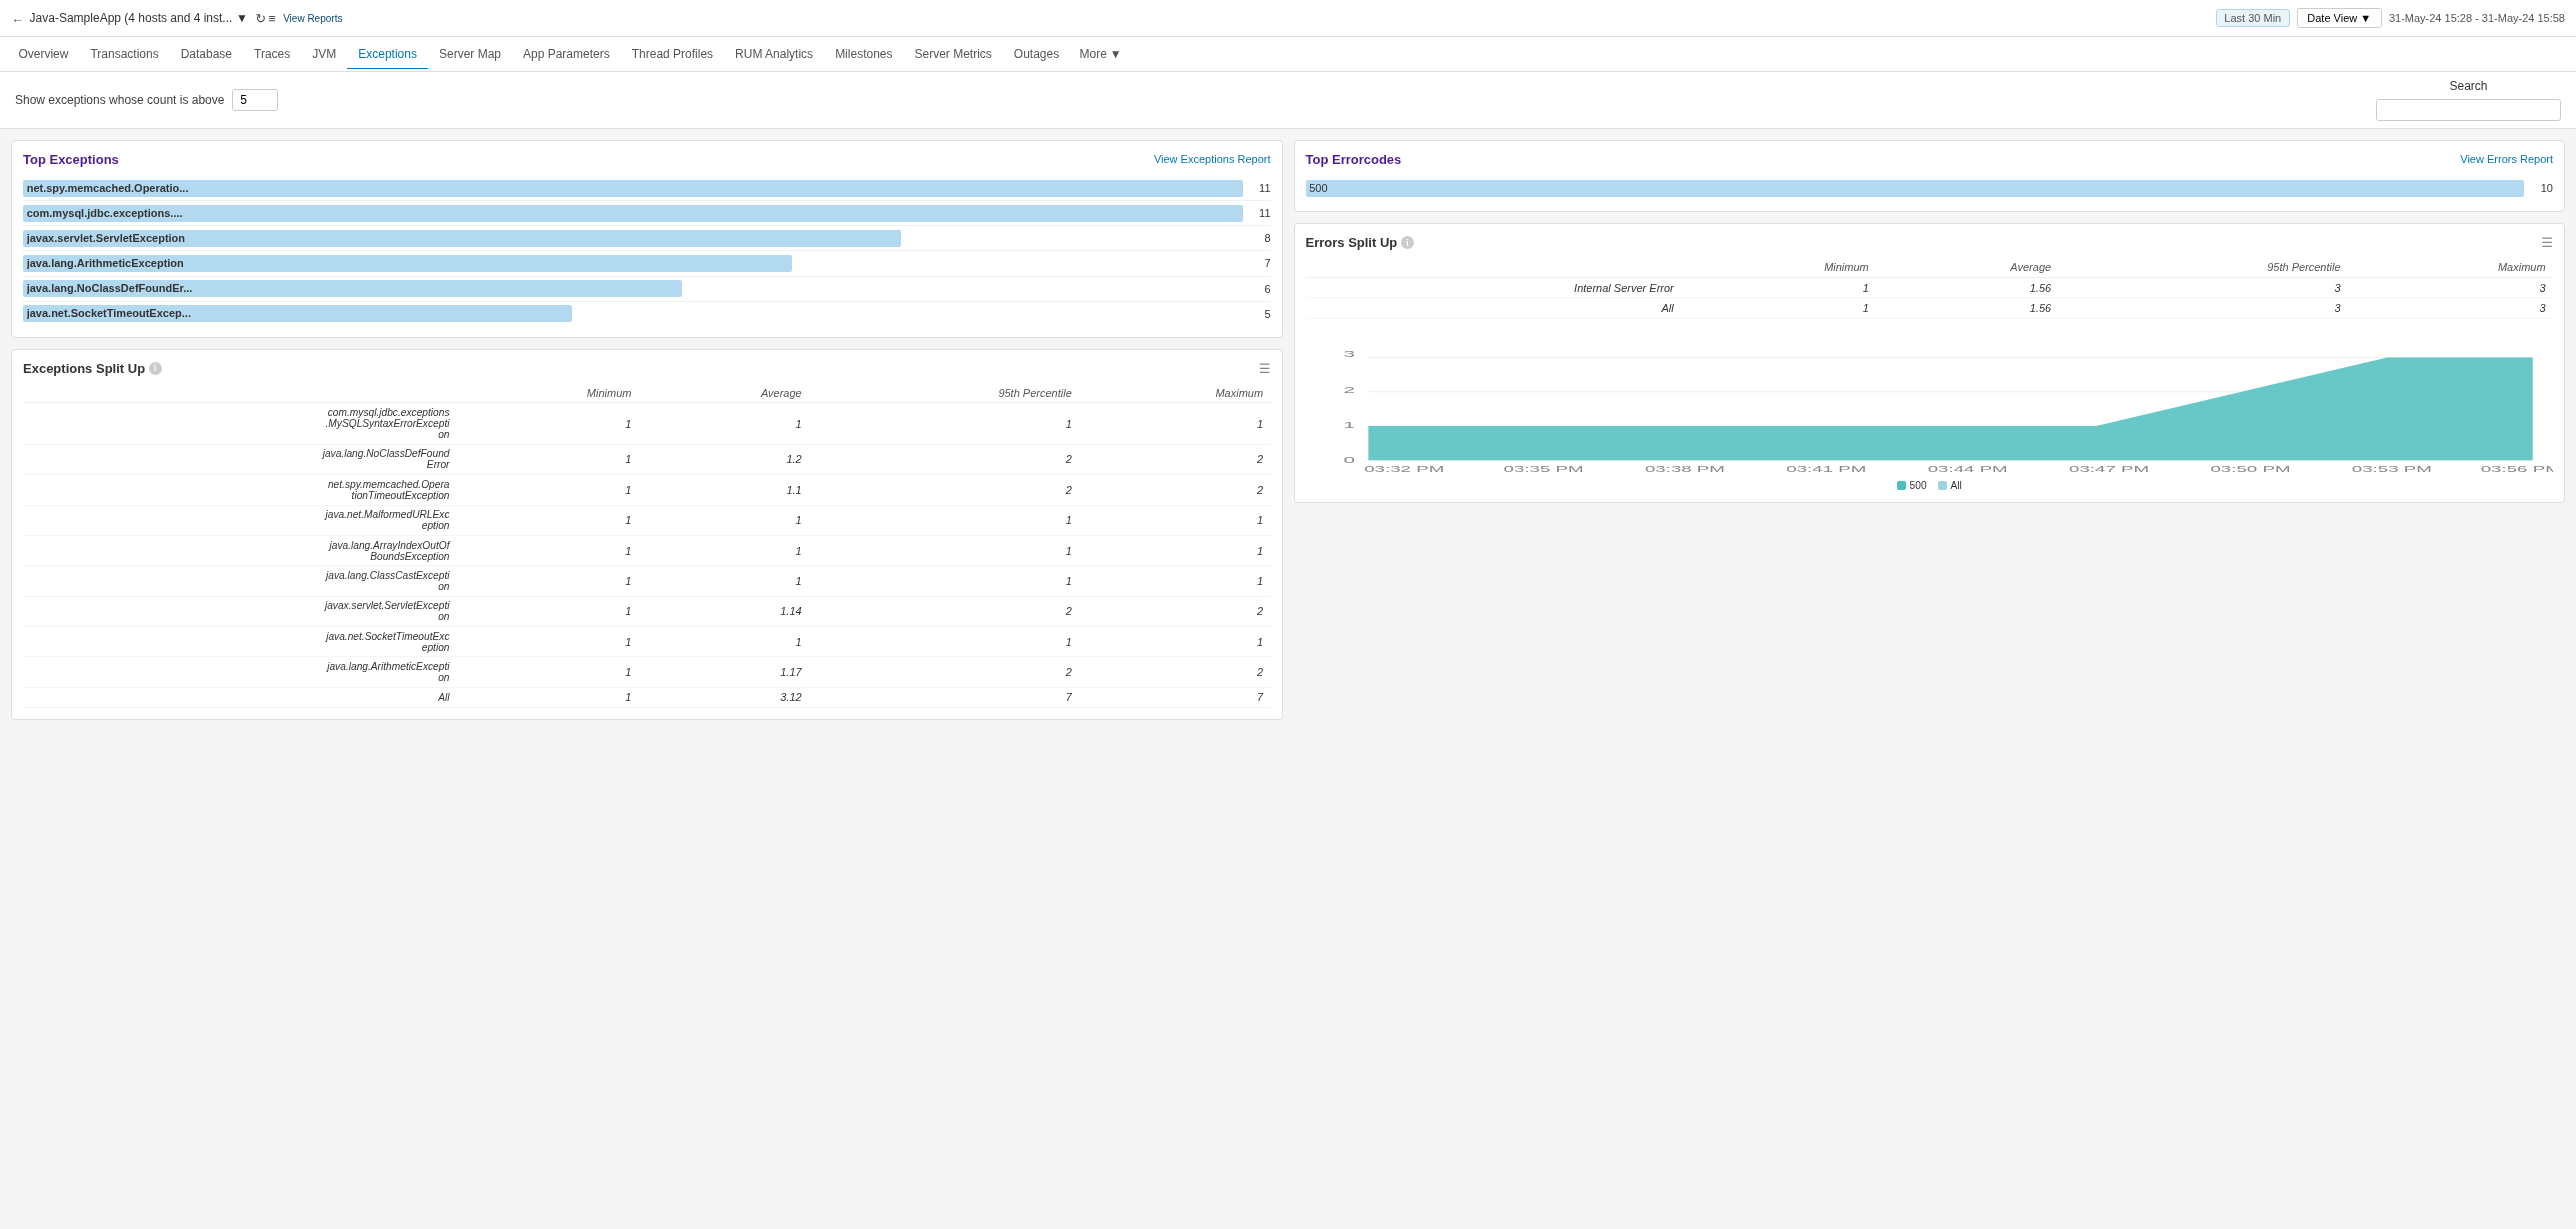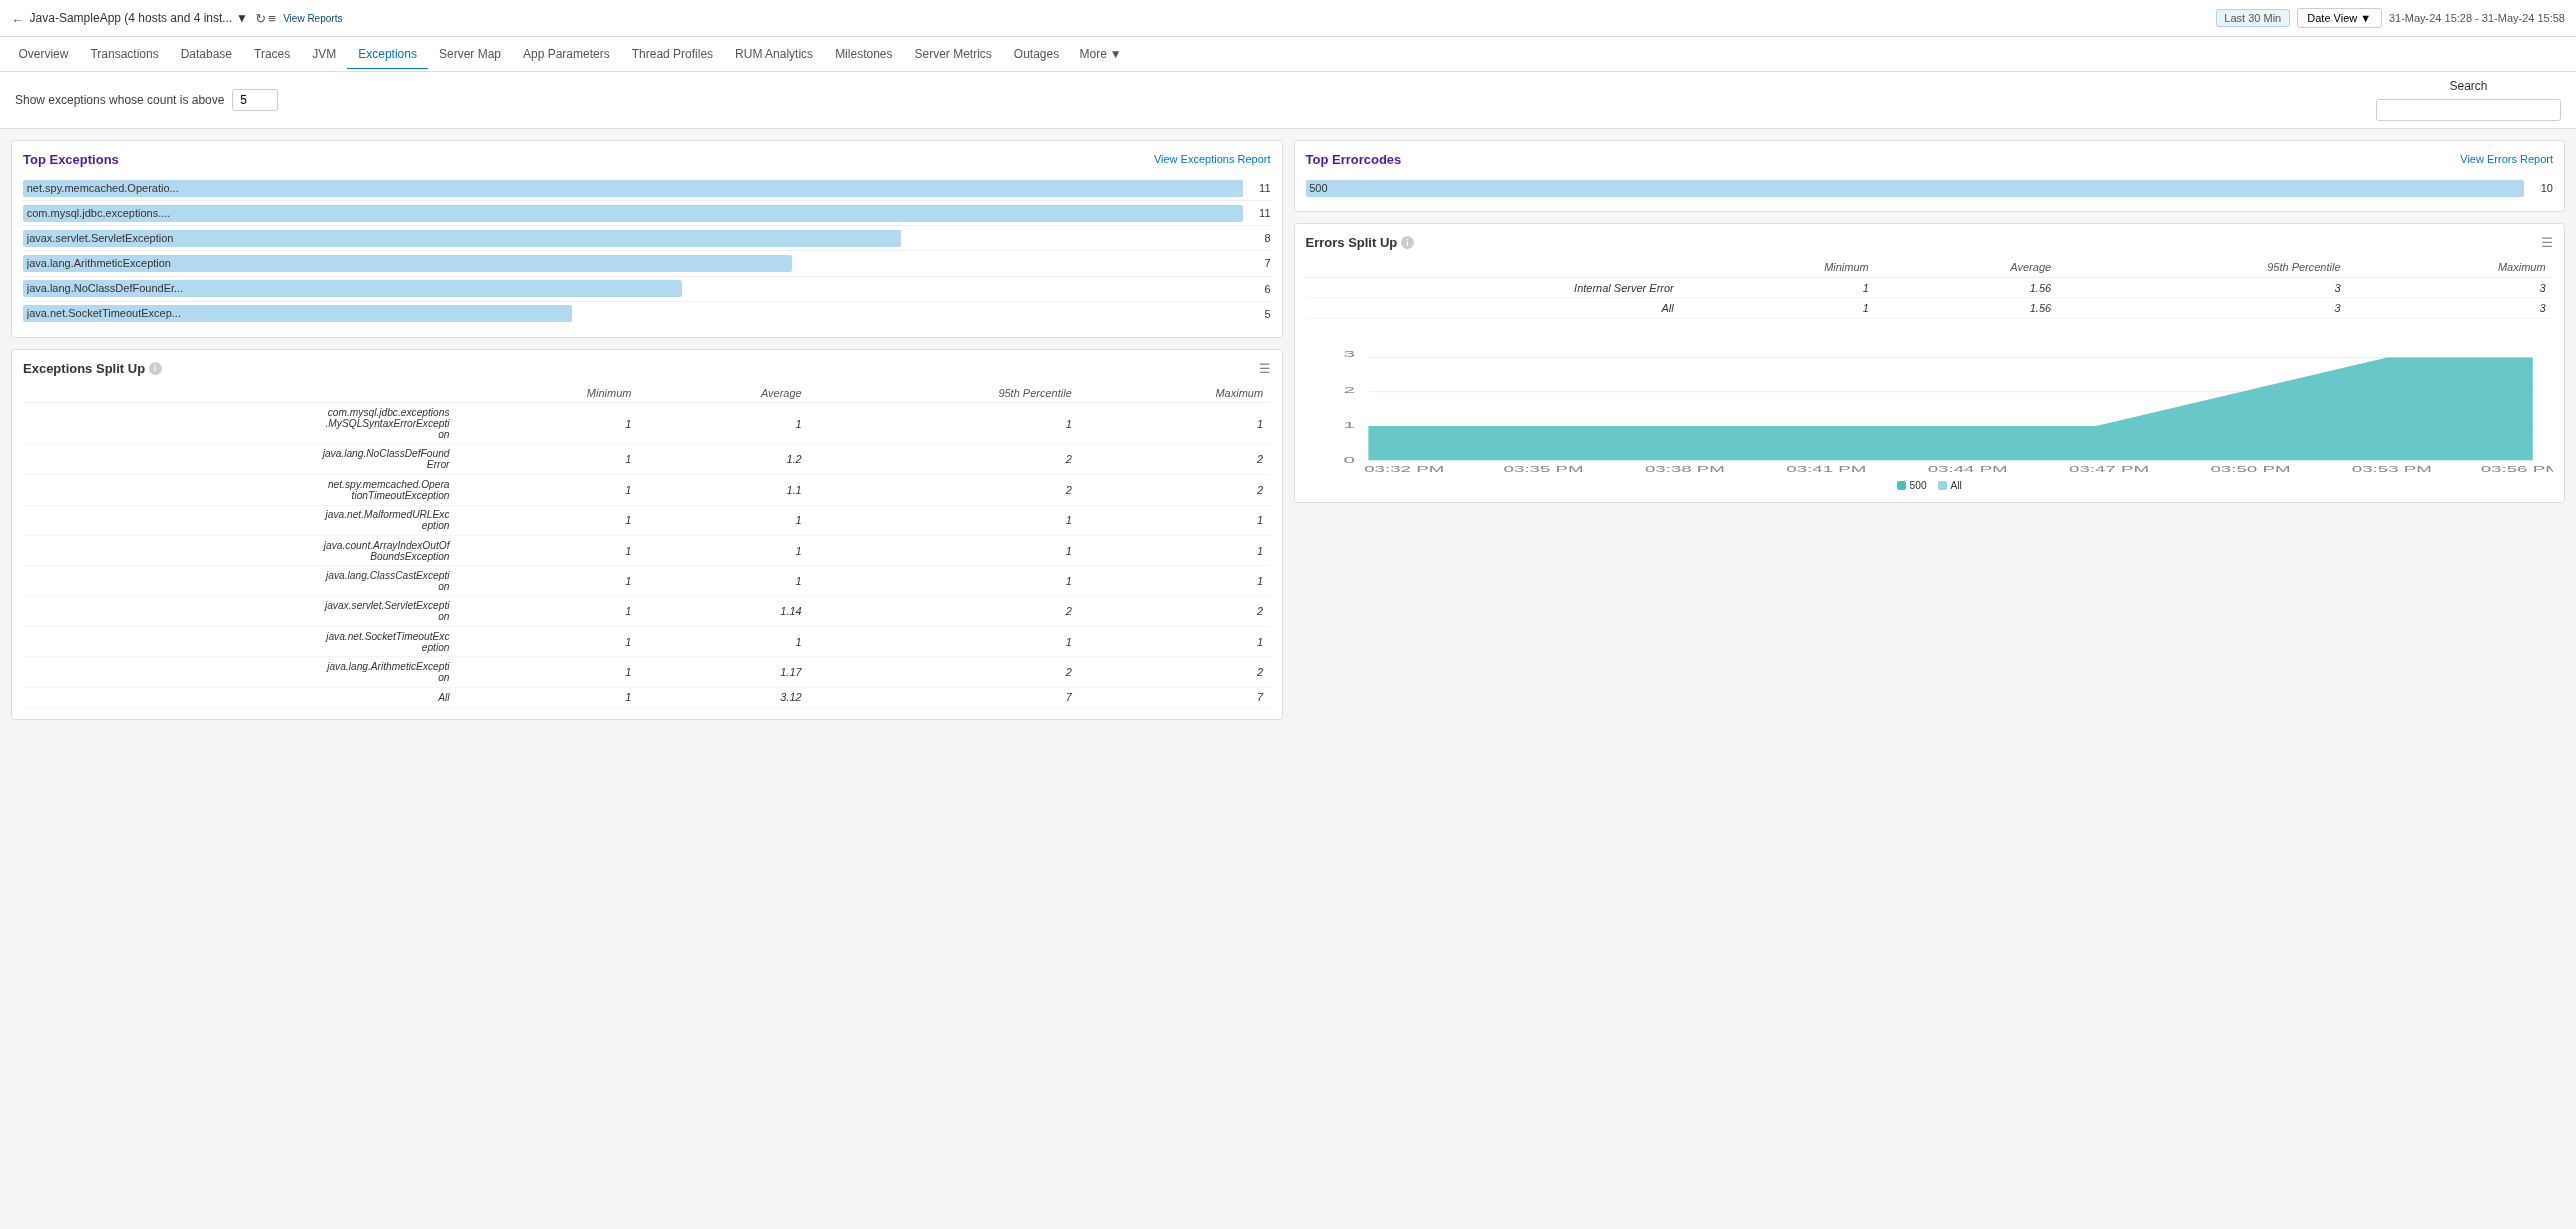--- a/index.html
+++ b/index.html
@@ -52,21 +52,21 @@
     
     .card { background: #fff; border: 0.9px solid #ddd; border-radius: 3.7px; padding: 11px; }
     .card-header { display: flex; justify-content: space-between; align-items: center; margin-bottom: 9.3px; }
     .card-title { font-size: 13px; font-weight: 600; color: #4c1d95; }
     .card-link { color: #0077b6; font-size: 11px; text-decoration: none; cursor: pointer; }
 
     
     .exception-list { width: 100%; }
     .exception-row { display: flex; align-items: center; padding: 3.7px 0; border-bottom: 0.9px solid #f0f0f0; }
     .exception-row:last-child { border-bottom: none; }
-    .exception-bar-container { flex: 1; position: relative; margin-right: 9px; }
+    .exception-bar-container { flex: 1; position: relative; margin-right: 9px; font-weight: bold; }
     .exception-bar { height: 16.7px; background: #b3d9f0; border-radius: 1.9px; }
     .exception-name { position: absolute; left: 3.7px; top: 0; line-height: 16.7px; font-size: 11px; color: #333; white-space: nowrap; overflow: hidden; max-width: 90%; }
     .exception-count { font-size: 11px; color: #333; min-width: 18.5px; text-align: right; }
 
     
     .errorcode-row { display: flex; align-items: center; padding: 3.7px 0; }
     .errorcode-bar-container { flex: 1; position: relative; margin-right: 11px; }
     .errorcode-bar { height: 16.7px; background: #b3d9f0; border-radius: 1.9px; }
     .errorcode-name { position: absolute; left: 3.7px; top: 0; line-height: 16.7px; font-size: 11px; color: #333; }
     .errorcode-count { font-size: 11px; color: #333; min-width: 18.5px; text-align: right; }
@@ -247,21 +247,21 @@
   </tr>
               <tr>
     <td style="text-align:right;white-space:pre-line;font-size:10.2px;">java.net.MalformedURLExc
 eption</td>
     <td>1</td>
     <td>1</td>
     <td>1</td>
     <td>1</td>
   </tr>
               <tr>
-    <td style="text-align:right;white-space:pre-line;font-size:10.2px;">java.count.ArrayIndexOutOf
+    <td style="text-align:right;white-space:pre-line;font-size:10.2px;">java.lang.ArrayIndexOutOf
 BoundsException</td>
     <td>1</td>
     <td>1</td>
     <td>1</td>
     <td>1</td>
   </tr>
               <tr>
     <td style="text-align:right;white-space:pre-line;font-size:10.2px;">java.lang.ClassCastExcepti
 on</td>
     <td>1</td>

